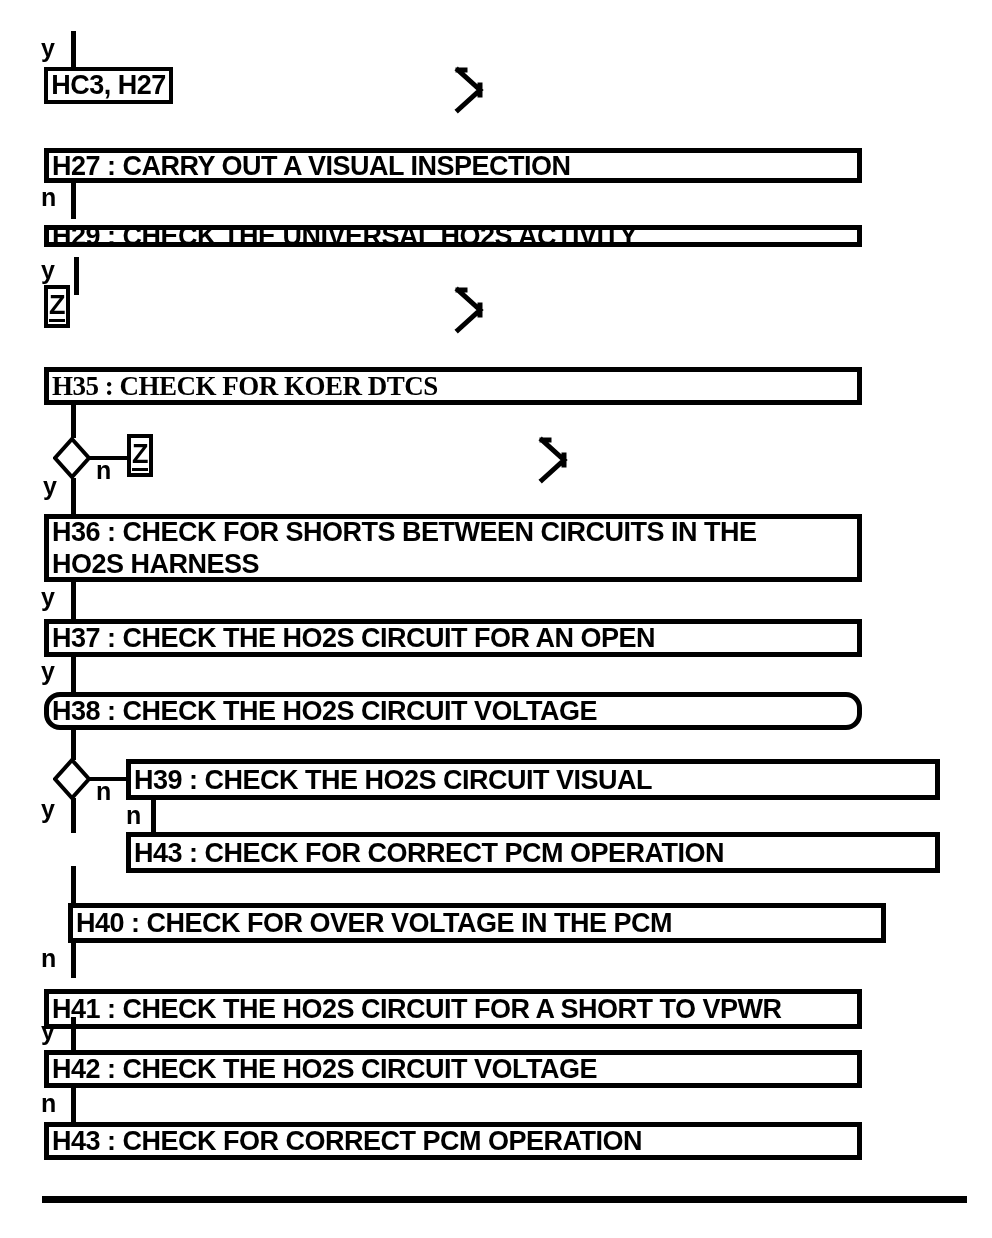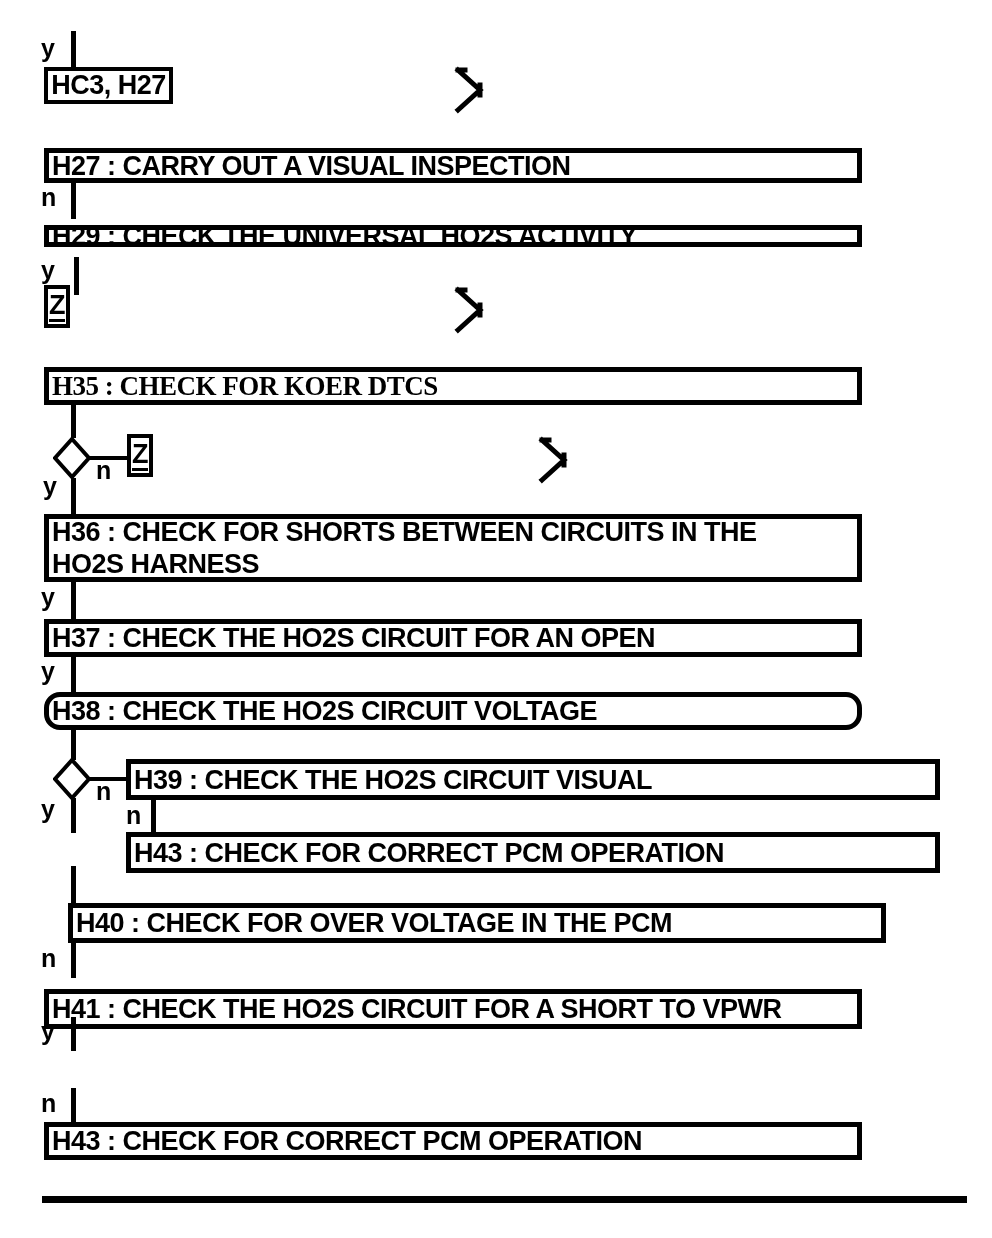--- a/index.html
+++ b/index.html
@@ -124,20 +124,23 @@
   </div>
   <div class="branch-label" style="left:41px;top:946px;">n</div>
   <div class="vline" style="left:71px;top:943px;width:5px;height:35px;"></div>
 
   <div class="step-box" style="left:44px;top:977px;width:818px;height:40px;margin-top:12px;">
     <span>H41 : CHECK THE HO2S CIRCUIT FOR A SHORT TO VPWR</span>
   </div>
   <div class="branch-label" style="left:41px;top:1019px;">y</div>
   <div class="vline" style="left:71px;top:1017px;width:5px;height:34px;"></div>
 
+  <div class="step-box" style="left:44px;top:1050px;width:818px;height:38px;">
+    <span>H42 : CHECK THE HO2S CIRCUIT VOLTAGE</span>
+  </div>
   <div class="branch-label" style="left:41px;top:1091px;">n</div>
   <div class="vline" style="left:71px;top:1088px;width:5px;height:35px;"></div>
 
   <div class="step-box" style="left:44px;top:1122px;width:818px;height:38px;">
     <span>H43 : CHECK FOR CORRECT PCM OPERATION</span>
   </div>
 
   <div class="divider" style="left:42px;top:1196px;width:925px;height:7px;"></div>
 
 </div>

